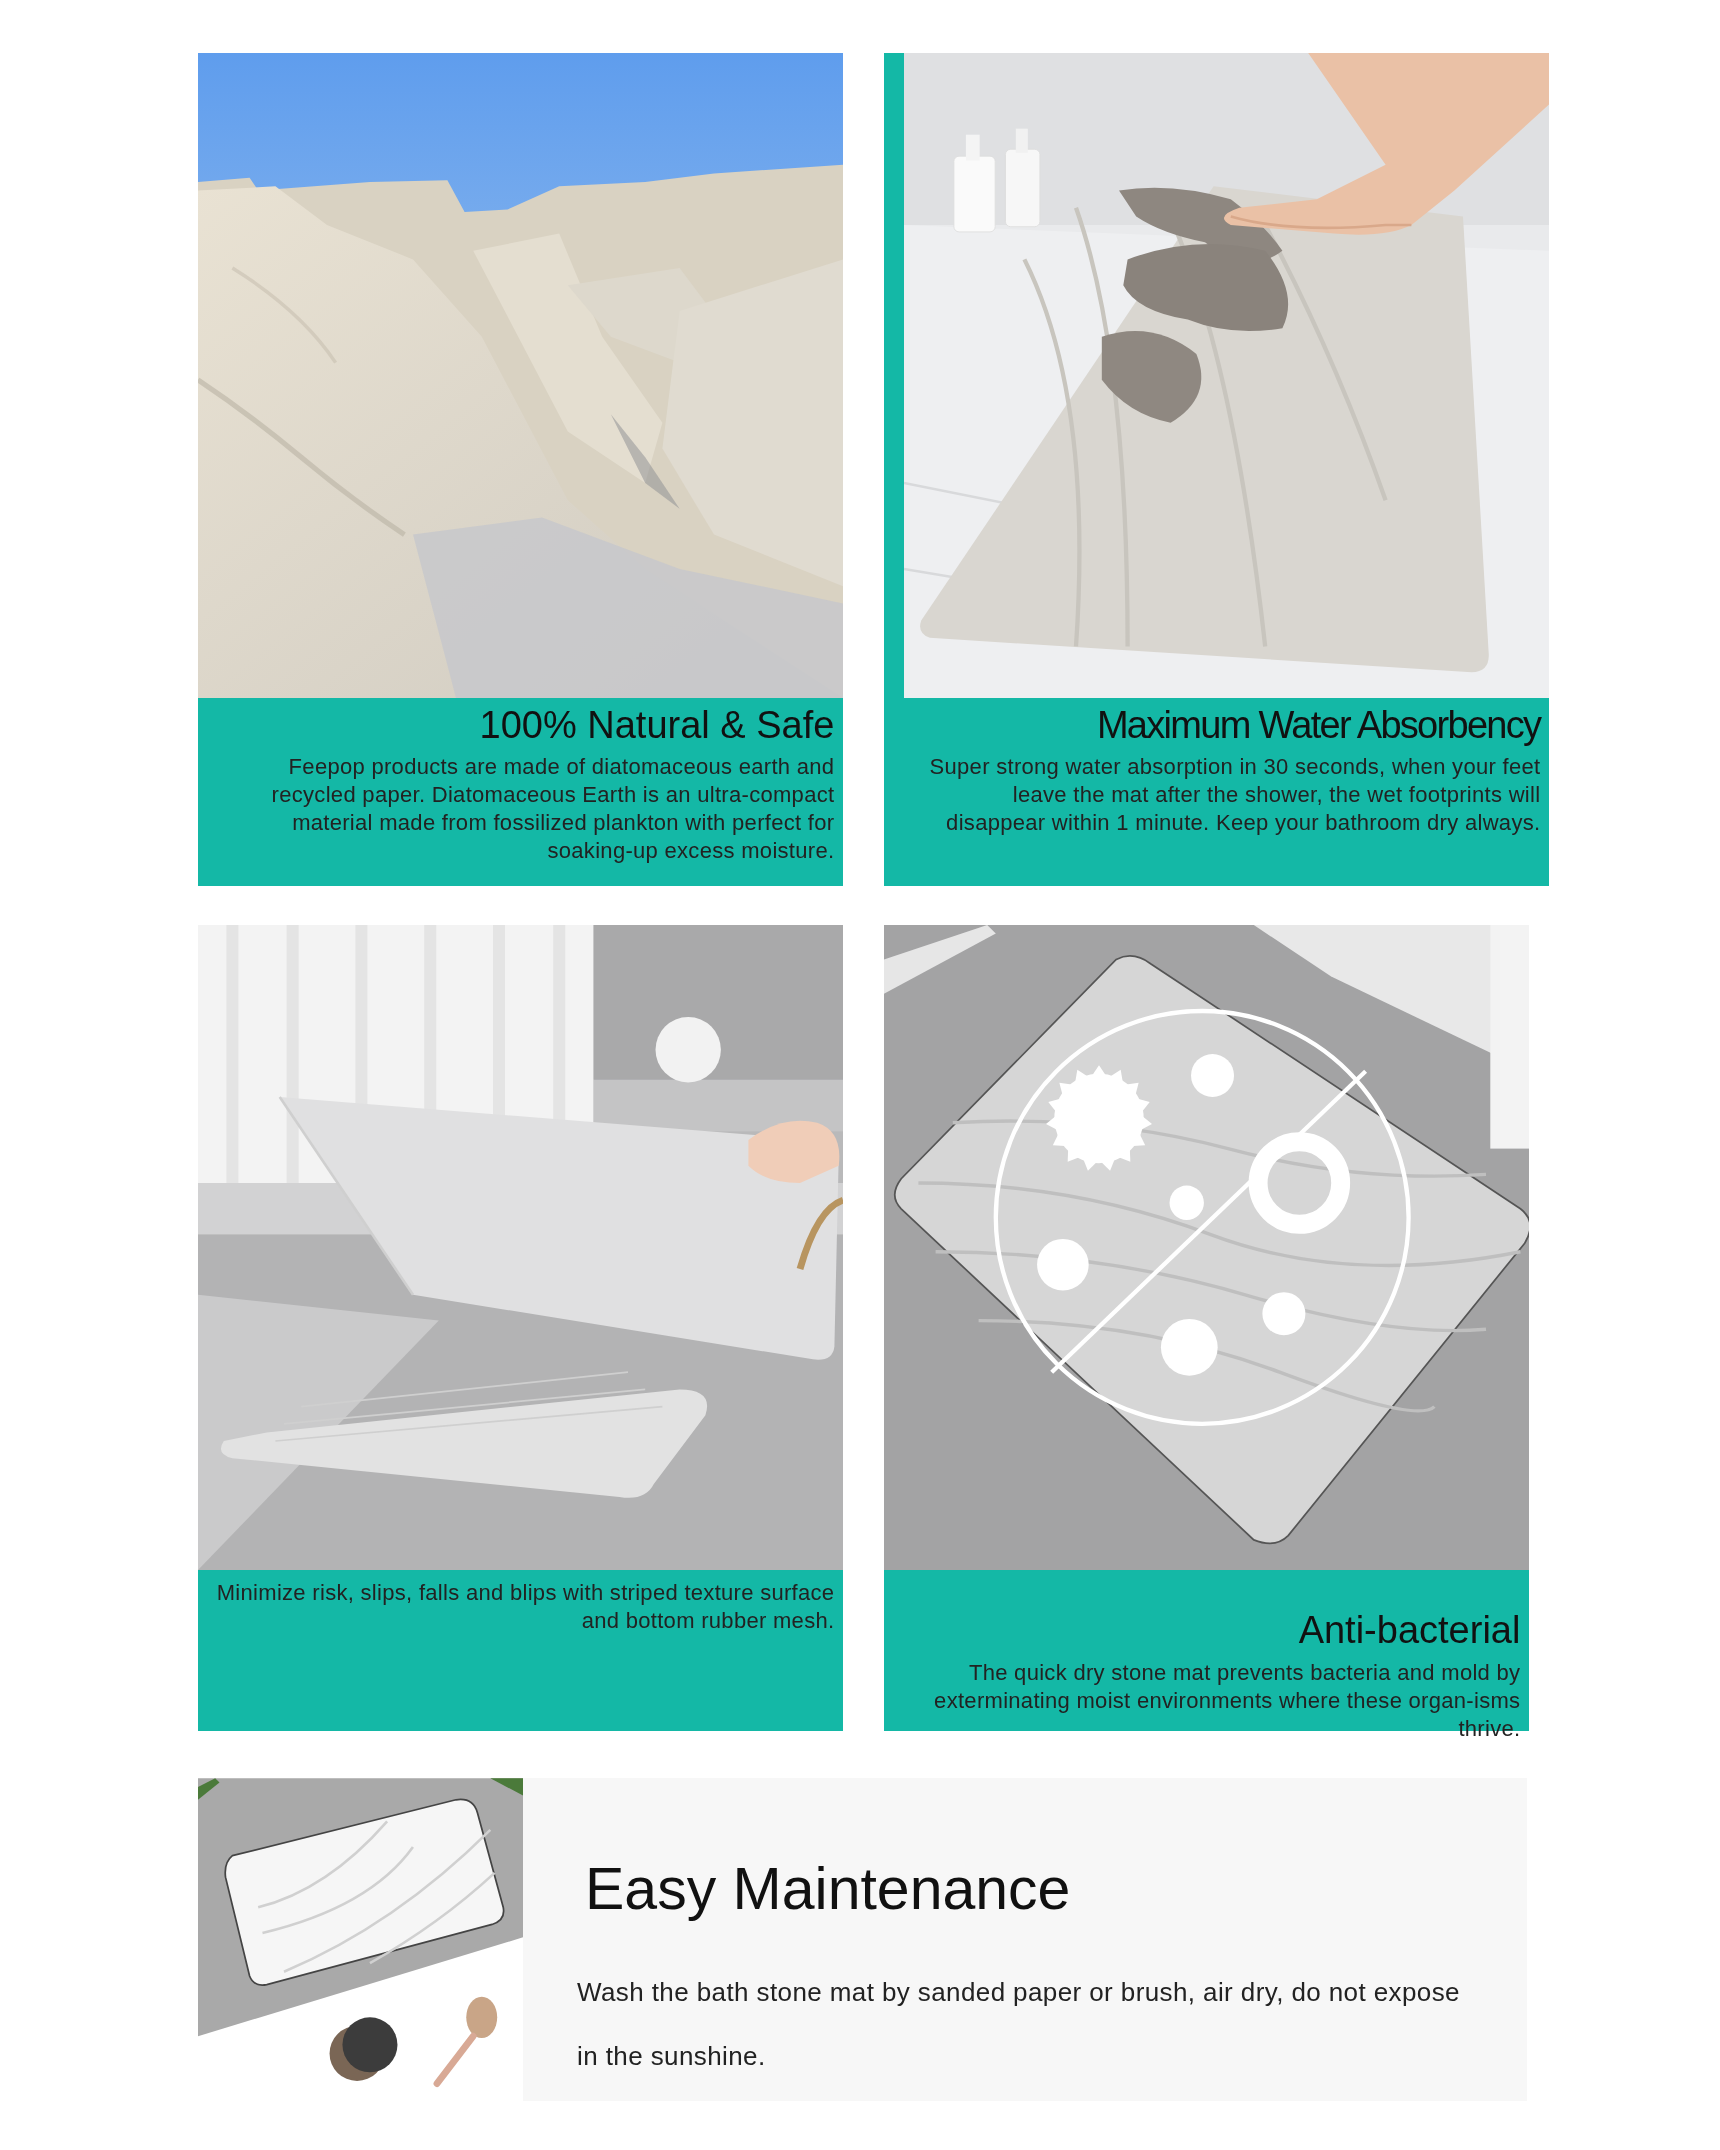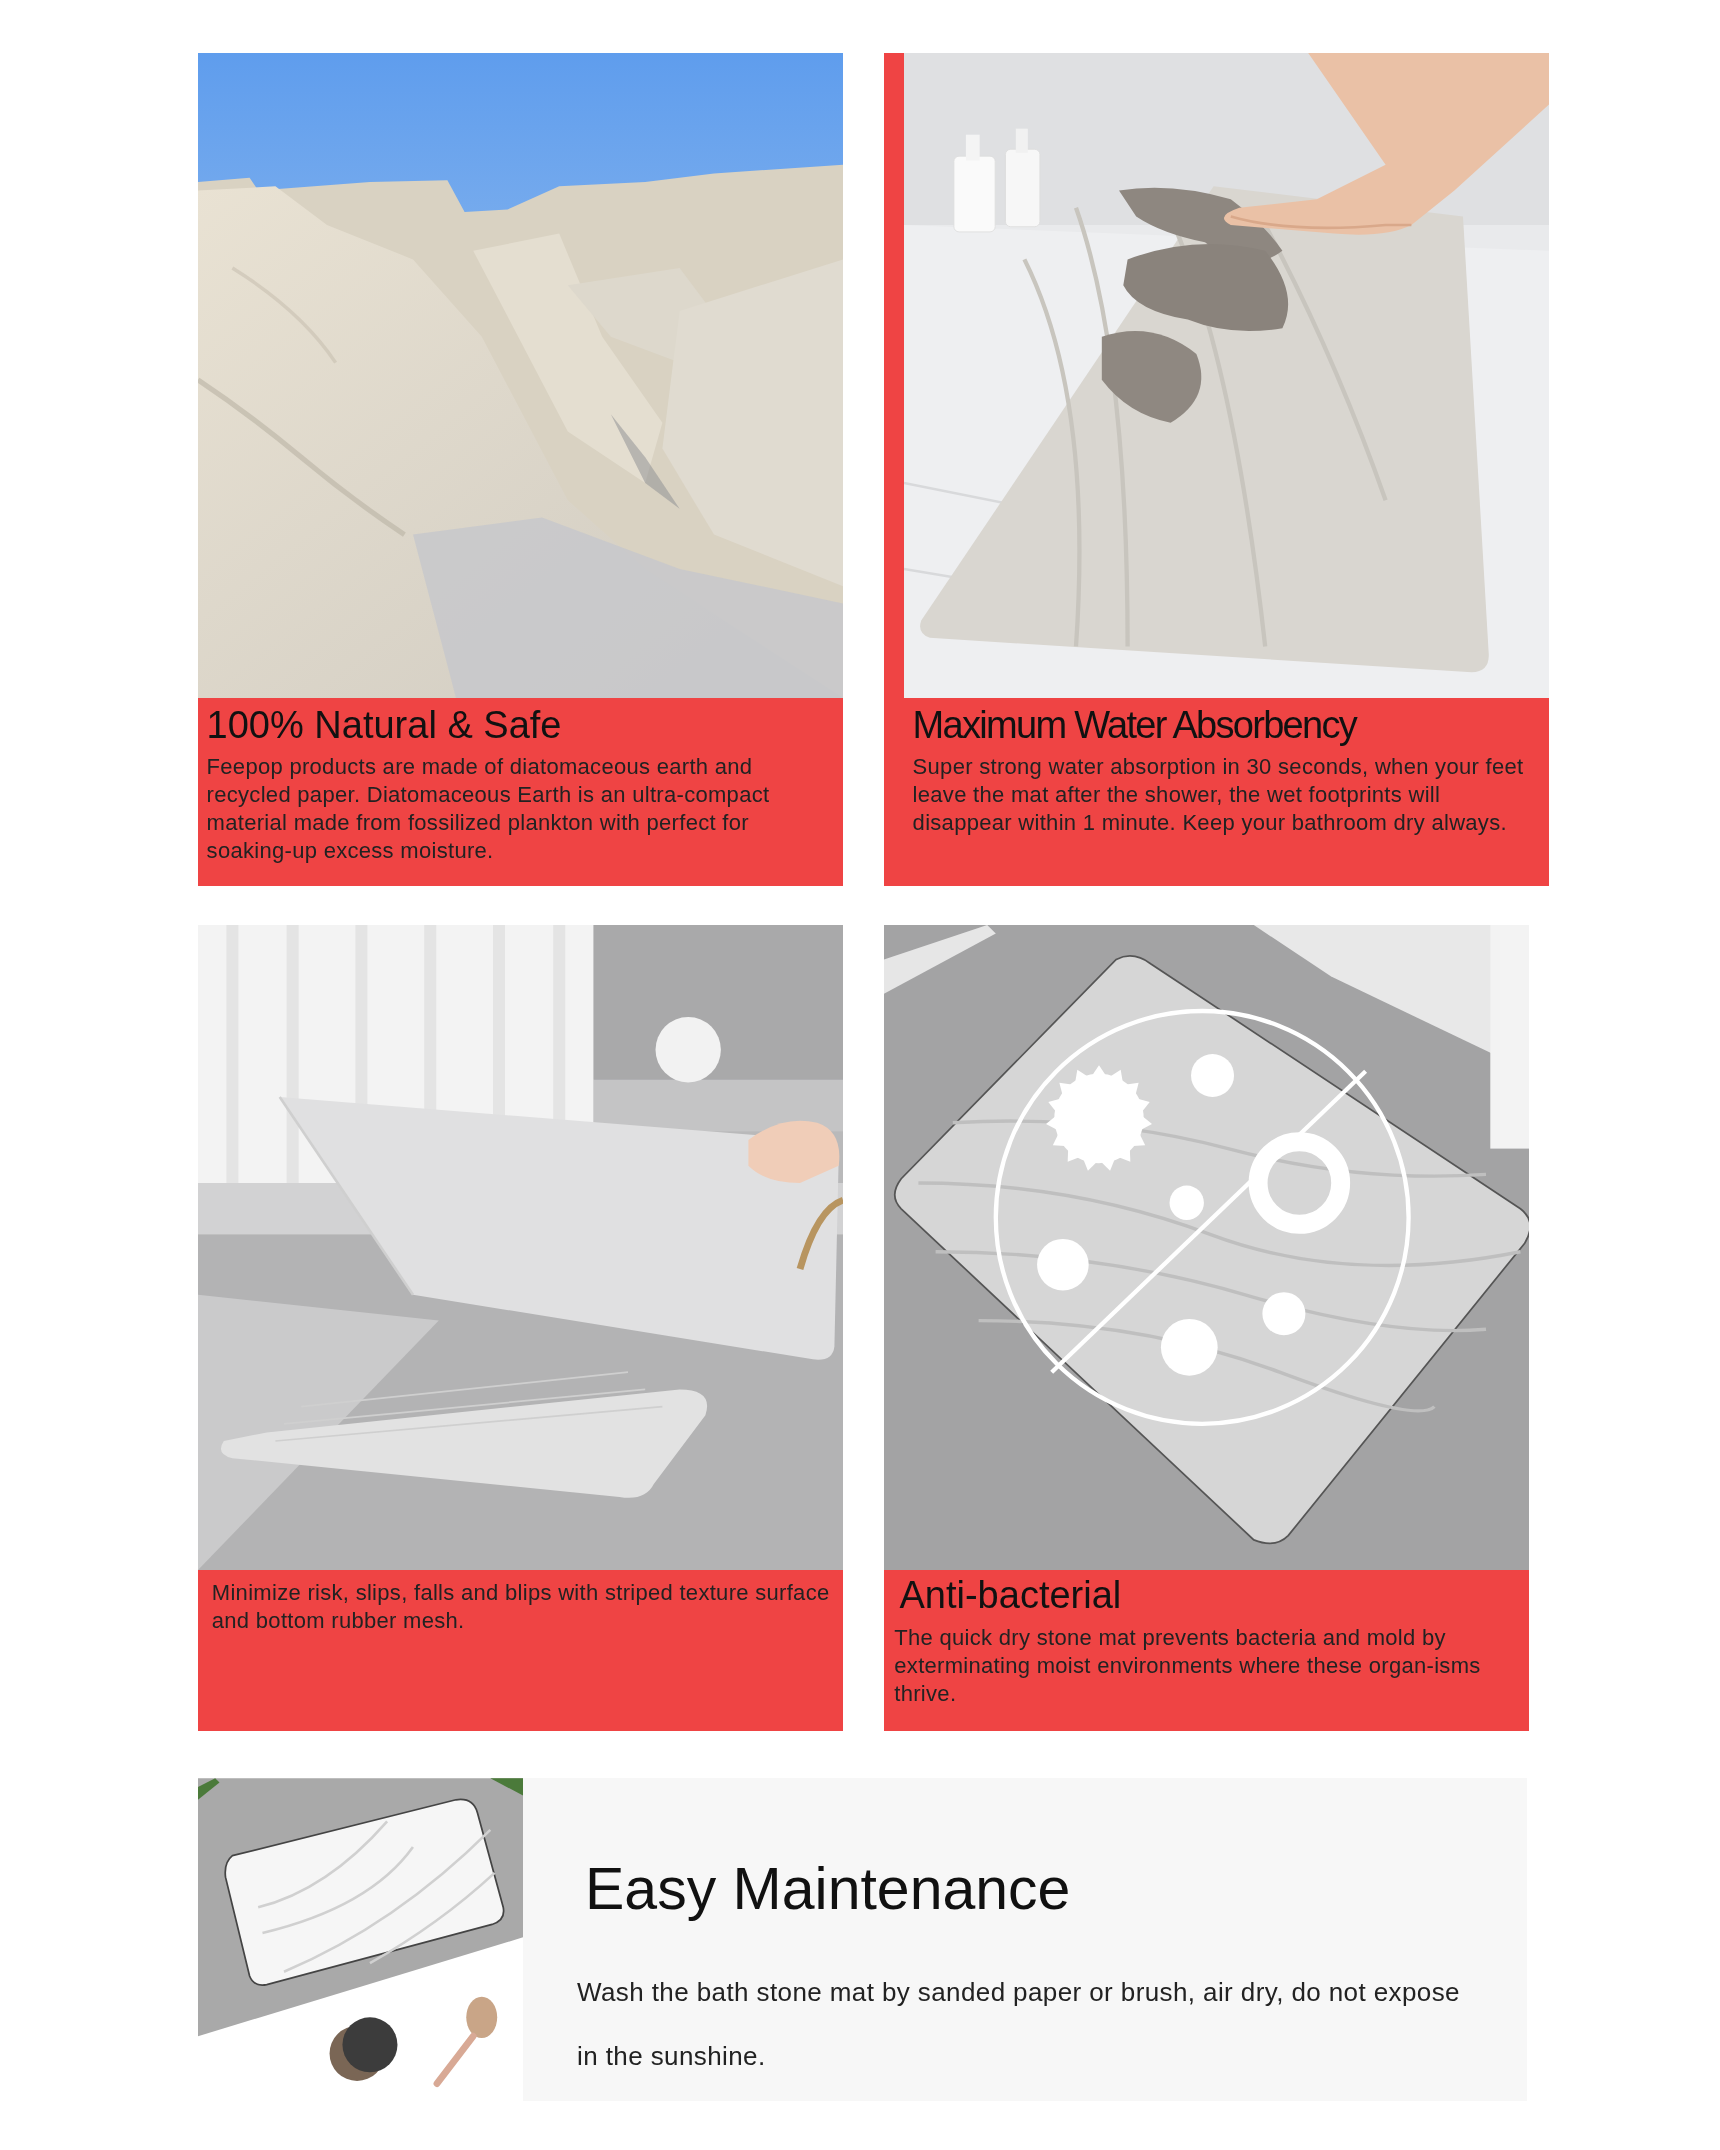--- a/index.html
+++ b/index.html
@@ -1,30 +1,30 @@
 <!DOCTYPE html>
 <html style="font-size:13.8px"><head>
 <meta charset="utf-8">
 <style>
   html, body { margin: 0; padding: 0; background: #ffffff; }
   body { width: 1721px; height: 2151px; position: relative; overflow: hidden;
          font-family: "Liberation Sans", sans-serif; color: #111; }
-  .card { position: absolute; width: 645px; background: #ef4444; }
+  .card { position: absolute; width: 645px; background: #14b8a6; text-align: right; }
   .card .img { position: relative; width: 645px; height: 645px; overflow: hidden; }
   .card .text { padding: 5.2px 8.6px 20.6px 8.6px; }
   .card h2 { margin: 0; font-weight: normal; font-size: 38px; line-height: 45px; color: #111; letter-spacing: 0; }
   .card p { margin: 5.2px 0 0 0; font-size: 22px; line-height: 28px; color: #222; letter-spacing: 0.3px; }
   #c1 { left: 198px; top: 53px; height: 833px; }
   #c2 { left: 884px; top: 53px; height: 833px; padding-left: 20px; }
   #c3 { left: 198px; top: 925px; height: 806px; }
   #c4 { left: 884px; top: 925px; height: 806px; }
   #c2 h2 { letter-spacing: -1.7px; }
   #c3 .text, #c4 .text { padding-top: 3.4px; }
   #c3 .text { padding-left: 13.8px; }
-  #c4 .text { padding-left: 10.3px; }
+  #c4 .text { padding-left: 10.3px; margin-top: 35px; }
   #c4 h2 { padding-left: 5.2px; }
   .banner { position: absolute; left: 198px; top: 1778px; width: 1329px; height: 323px; background: #f7f7f7; }
   .banner .img { position: absolute; left: 0; top: 0; width: 325px; height: 323px; background: #fff; overflow: hidden; }
   .banner .btext { position: absolute; left: 379px; top: 69px; width: 903px; }
   .banner h2 { margin: 8px; font-weight: normal; font-size: 59px; line-height: 69px; color: #111; }
   .banner p { margin: 36px 0 0 0; font-size: 26px; line-height: 64px; color: #222; letter-spacing: 0.4px; }
   svg { display: block; }
 </style>
 </head>
 <body>

